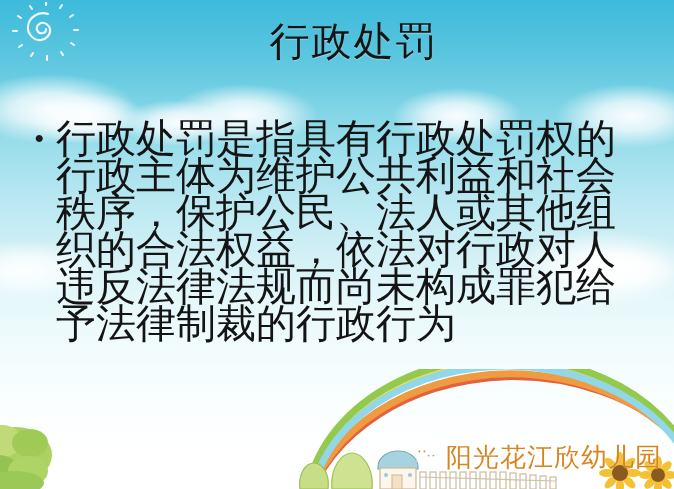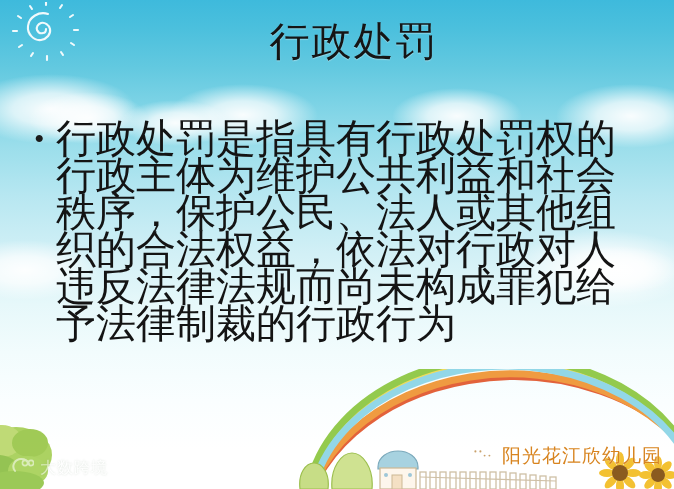--- a/index.html
+++ b/index.html
@@ -139,25 +139,25 @@
   
   .wm-right {
     position: absolute;
     right: 12px;
     bottom: 20px;
     display: flex;
     align-items: center;
     gap: 7px;
   }
   .wm-right-text {
-    font-size: 19px;
+    font-size: 26px;
     line-height: 19px;
     color: #d8841f;
     letter-spacing: 1px;
-    font-family: Liberation Mono, monospace;
+    font-family: Liberation Sans, sans-serif;
     text-shadow: 0 0 1px rgba(255,255,255,0.8);
   }
 </style>
 </head>
 <body>
 
 <div id="slide">
 
   <div class="sun-wrap">
     <svg width="88" height="62" viewBox="0 0 88 62" fill="none" xmlns="http://www.w3.org/2000/svg">
@@ -281,30 +281,20 @@
         <ellipse cx="34" cy="36" rx="36" ry="28" fill="#a8d05a"></ellipse>
         <ellipse cx="20" cy="22" rx="20" ry="16" fill="#bcd96f"></ellipse>
         <ellipse cx="48" cy="24" rx="18" ry="14" fill="#9cc84e"></ellipse>
         <ellipse cx="16" cy="52" rx="22" ry="16" fill="#8fc04a"></ellipse>
         <ellipse cx="46" cy="52" rx="20" ry="15" fill="#a9d25c"></ellipse>
         <ellipse cx="32" cy="64" rx="30" ry="12" fill="#96c74f"></ellipse>
       </g>
     </svg>
   </div>
 
-  <div class="wm-left">
-    <span>
-      <svg width="22" height="18" viewBox="0 0 22 18" xmlns="http://www.w3.org/2000/svg">
-        <path d="M3 14 C-1 9 3 2 9 2 C13 2 16 4 17 7" stroke="#ffffff" stroke-width="2" fill="none" stroke-linecap="round"></path>
-        <circle cx="13" cy="6" r="2.6" fill="none" stroke="#ffffff" stroke-width="1.6"></circle>
-        <circle cx="19" cy="6" r="2.6" fill="none" stroke="#ffffff" stroke-width="1.6"></circle>
-      </svg>
-    </span>
-    <span class="wm-left-text">大数跨境</span>
-  </div>
 
   <div class="wm-right">
     <span>
       <svg width="26" height="20" viewBox="0 0 26 20" xmlns="http://www.w3.org/2000/svg">
         <ellipse cx="9" cy="8" rx="8.2" ry="6.6" fill="#ffffff"></ellipse>
         <path d="M5 13 L3 17 L7.5 14.6 Z" fill="#ffffff"></path>
         <circle cx="6.4" cy="6.4" r="1.05" fill="#c9a06a"></circle>
         <circle cx="11.4" cy="6.4" r="1.05" fill="#c9a06a"></circle>
         <ellipse cx="18" cy="12" rx="7.2" ry="5.8" fill="#ffffff"></ellipse>
         <path d="M22 16 L24 19.4 L20 17.4 Z" fill="#ffffff"></path>

